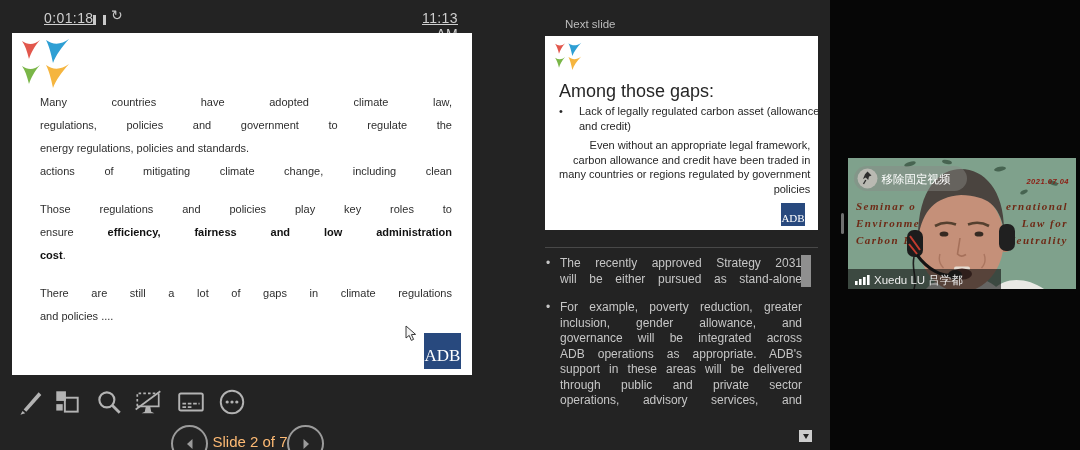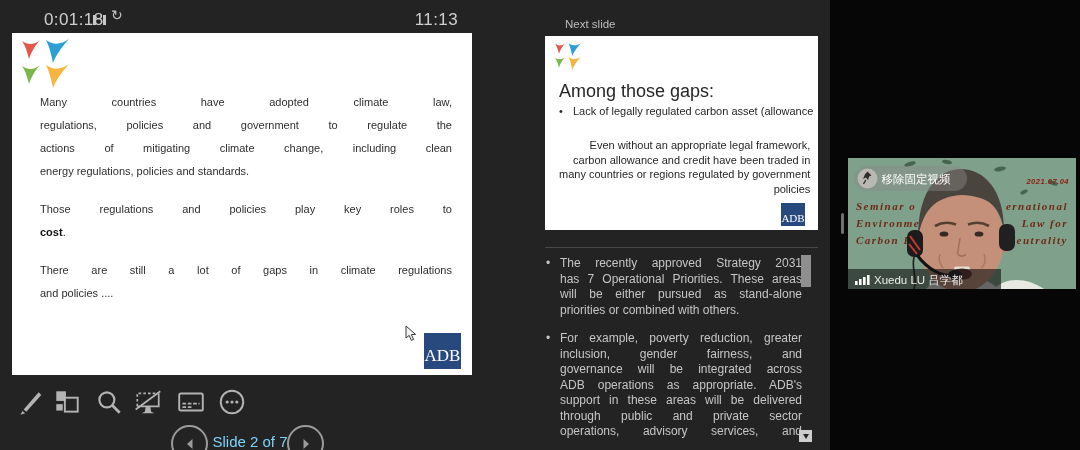--- a/index.html
+++ b/index.html
@@ -1,48 +1,48 @@
 <!DOCTYPE html>
 <html><head>
 <meta charset="utf-8">
 <style>
   html,body{margin:0;padding:0;background:#060606;width:1080px;height:450px;overflow:hidden;
     font-family:"Liberation Sans",sans-serif;}
   .abs{position:absolute;}
   #stage{position:relative;width:1080px;height:450px;background:#060606;}
   
   #app{left:0;top:0;width:830px;height:450px;background:#232323;}
-  .topbar-text{color:#cfcfcf;font-size:17px;letter-spacing:.4px;}
+  .topbar-text{color:#cfcfcf;font-size:14px;letter-spacing:.4px;text-decoration:underline;}
   .pause-bar{width:3px;height:10px;background:#c9c9c9;display:inline-block;}
   
   #slide{left:12px;top:33px;width:460px;height:342px;background:#ffffff;}
   #slide-text{left:28px;top:58px;width:412px;color:#2e2e2e;font-size:11px;line-height:23px;}
   .jline{text-align:justify;text-align-last:justify;white-space:nowrap;}
   .jline.end{text-align-last:left;}
   .para{margin-bottom:15px;}
   .b{font-weight:bold;color:#111;}
   .adb{background:#28497E;color:#fff;font-family:"Liberation Serif",serif;
        display:flex;align-items:flex-end;justify-content:center;}
   #slide-adb{right:11px;bottom:6px;width:37px;height:36px;font-size:17px;padding-bottom:3px;box-sizing:border-box;}
   
   .tool{width:30px;height:30px;top:387px;}
   .tool svg{width:100%;height:100%;}
   
   .navcirc{width:33px;height:33px;border:2px solid #9b9b9b;border-radius:50%;top:425px;
     display:flex;align-items:center;justify-content:center;}
   .navcirc svg{width:14px;height:14px;}
-  #nav-label{top:433px;left:205px;width:90px;text-align:center;color:#7dd3fc;font-size:15px;}
+  #nav-label{top:433px;left:205px;width:90px;text-align:center;color:#fdba74;font-size:15px;}
   
   #next-label{left:546px;top:18px;color:#bdbdbd;font-size:11.5px;margin-left:19px;}
   #preview{left:545px;top:36px;width:273px;height:194px;background:#ffffff;color:#1f1f1f;}
   #preview .head{left:14px;top:48px;font-size:18px;font-weight:bold;font-weight:normal;}
   .pv-line{white-space:nowrap;font-size:11px;line-height:14.5px;color:#262626;}
   #pv-bullet{left:14px;top:68px;}
   #pv-bullet .mark{position:absolute;left:0;top:0;}
-  #pv-bullet .lines{margin-left:14px;}
+  #pv-bullet .lines{margin-left:20px;}
   #pv-para{left:14px;top:102px;text-align:right;}
   #pv-adb{right:13px;bottom:4px;width:24px;height:23px;font-size:11px;padding-bottom:2px;box-sizing:border-box;}
   #separator{left:545px;top:247px;width:273px;height:1px;background:#484848;}
   
   #notes{left:546px;top:256px;width:256px;color:#c6c6c6;font-size:12px;line-height:15.5px;}
   .note-item{position:relative;padding-left:14px;margin-bottom:13px;}
   .note-item .mark{position:absolute;left:0;top:0;}
   .note-item .jline{white-space:nowrap;}
   #notes-thumb{left:801px;top:255px;width:10px;height:32px;background:#8f8f8f;}
   #notes-down{left:799px;top:430px;width:13px;height:12px;background:#cdcdcd;
@@ -76,25 +76,26 @@
         <path d="M2 3 C8 7 14 7 20 2 C14 9 11 15 9 21 C7 13 5 7 2 3 Z" fill="#E2574C"></path>
         <path d="M26 2 C33 7 41 7 49 1 C41 10 36 17 33 25 C31 15 29 8 26 2 Z" fill="#2E9FD4"></path>
         <path d="M2 28 C8 32 14 32 20 27 C14 34 11 40 9 46 C7 38 5 32 2 28 Z" fill="#7AB648"></path>
         <path d="M26 27 C33 32 41 32 49 26 C41 35 36 42 33 50 C31 40 29 33 26 27 Z" fill="#F5B53F"></path>
       </svg>
 
       <div id="slide-text" class="abs">
         <div class="para">
           <div class="jline">Many countries have adopted climate law,</div>
           <div class="jline">regulations, policies and government to regulate the</div>
+          <div class="jline end">energy regulations, policies and standards.</div>
           <div class="jline">actions of mitigating climate change, including clean</div>
-          <div class="jline end">energy regulations, policies and standards.</div>
         </div>
         <div class="para">
           <div class="jline">Those regulations and policies play key roles to</div>
+          <div class="jline"><span>ensure </span><span class="b">efficiency, fairness and low administration</span></div>
           <div class="jline end"><span class="b">cost</span><span>.</span></div>
         </div>
         <div class="para">
           <div class="jline">There are still a lot of gaps in climate regulations</div>
           <div class="jline end">and policies ....</div>
         </div>
       </div>
 
       <div id="slide-adb" class="abs adb">ADB</div>
 
@@ -164,45 +165,44 @@
         <path d="M2 3 C8 7 14 7 20 2 C14 9 11 15 9 21 C7 13 5 7 2 3 Z" fill="#E2574C"></path>
         <path d="M26 2 C33 7 41 7 49 1 C41 10 36 17 33 25 C31 15 29 8 26 2 Z" fill="#2E9FD4"></path>
         <path d="M2 28 C8 32 14 32 20 27 C14 34 11 40 9 46 C7 38 5 32 2 28 Z" fill="#7AB648"></path>
         <path d="M26 27 C33 32 41 32 49 26 C41 35 36 42 33 50 C31 40 29 33 26 27 Z" fill="#F5B53F"></path>
       </svg>
       <div class="abs head pv-line" style="left:14px;top:48px;">Among those gaps:</div>
       <div id="pv-bullet" class="abs">
         <span class="mark pv-line">•</span>
         <div class="lines">
           <div class="pv-line">Lack of legally regulated carbon asset (allowance</div>
+          <div class="pv-line">and credit)</div>
         </div>
       </div>
       <div id="pv-para" class="abs">
         <div class="pv-line">Even without an appropriate legal framework,</div>
         <div class="pv-line">carbon allowance and credit have been traded in</div>
         <div class="pv-line">many countries or regions regulated by government</div>
         <div class="pv-line">policies</div>
       </div>
       <div id="pv-adb" class="abs adb">ADB</div>
     </div>
 
     <div id="separator" class="abs"></div>
 
     <div id="notes" class="abs">
       <div class="note-item">
         <span class="mark">•</span>
         <div class="jline">The recently approved Strategy 2031</div>
-        <div class="jline">has 7 Operational Priorities. These areas</div>
         <div class="jline">will be either pursued as stand-alone</div>
-        <div class="jline end">priorities or combined with others.</div>
       </div>
       <div class="note-item">
         <span class="mark">•</span>
         <div class="jline">For example, poverty reduction, greater</div>
-        <div class="jline">inclusion, gender fairness, and</div>
+        <div class="jline">inclusion, gender allowance, and</div>
         <div class="jline">governance will be integrated across</div>
         <div class="jline">ADB operations as appropriate. ADB's</div>
         <div class="jline">support in these areas will be delivered</div>
         <div class="jline">through public and private sector</div>
         <div class="jline">operations, advisory services, and</div>
       </div>
     </div>
     <div id="notes-thumb" class="abs"></div>
     <div id="notes-down" class="abs">
       <div class="tri"></div>

